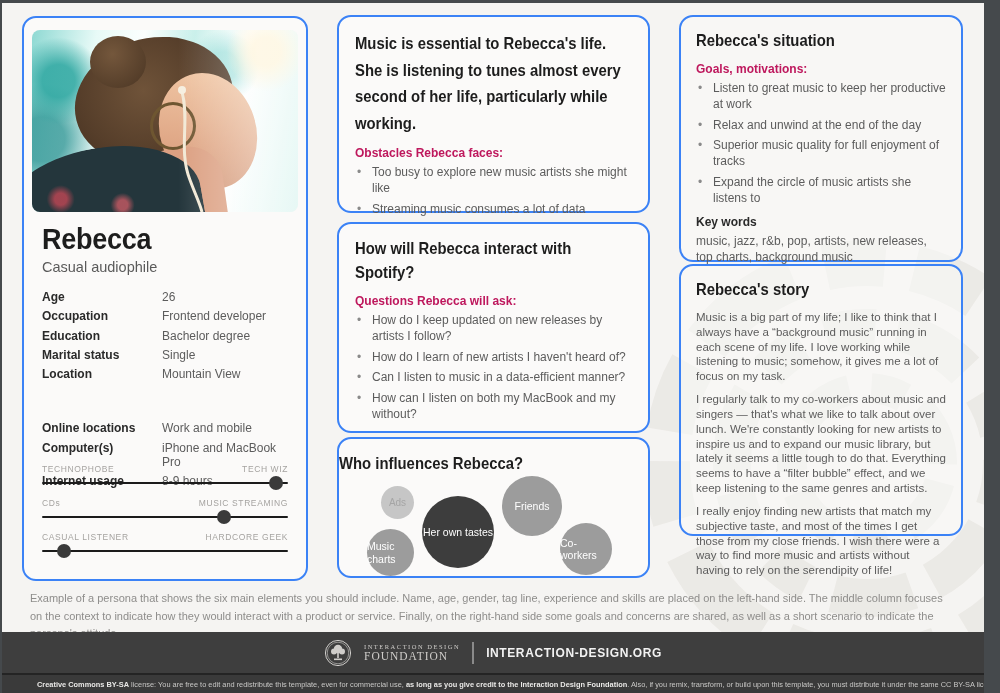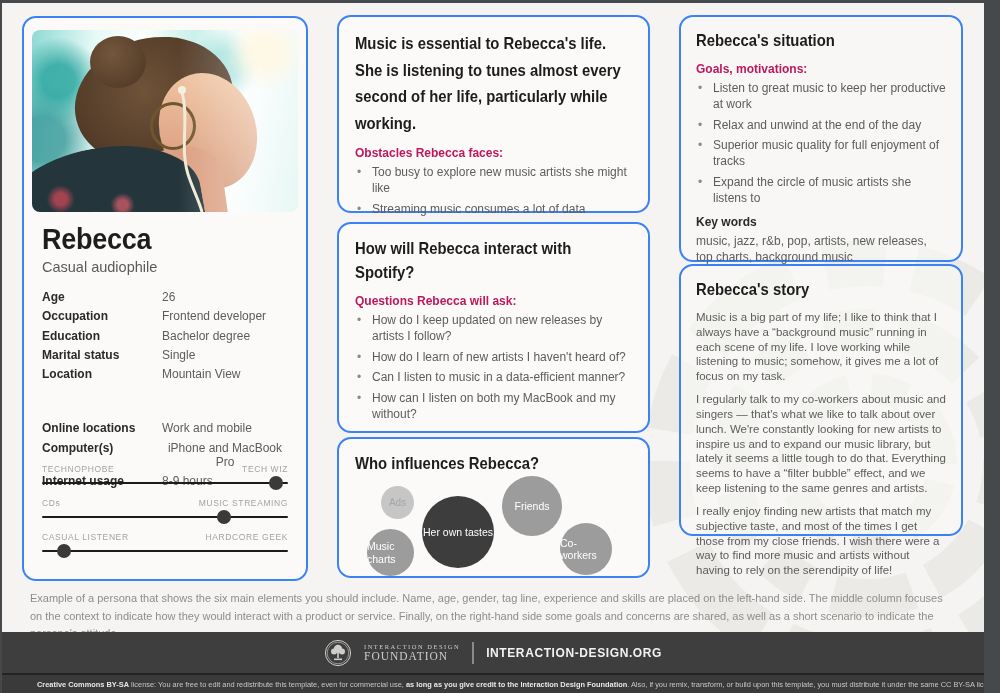--- a/index.html
+++ b/index.html
@@ -37,33 +37,33 @@
       #24363c; }
   .ph-hoop { left:118px; top:72px; width:46px; height:48px; border:3px solid #6e5631; background:transparent; }
   .ph-cord { position:absolute; left:0; top:0; }
   .ph-glare { position:absolute; inset:0; background:linear-gradient(to right, rgba(255,255,255,0) 55%, rgba(255,255,255,.35) 85%); }
 
   .card-body { position:absolute; left:0; top:196px; width:100%; padding:8px 18px 0 18px; }
   .persona-name { font-size:30px; font-weight:bold; color:#1d1d1d; letter-spacing:-.3px; transform:scaleX(.9); transform-origin:0 50%; }
   .persona-tagline { font-size:14.5px; color:#5a5a5a; margin:3px 0 16px 0; }
   .detail-row { display:flex; font-size:12px; margin-bottom:5.5px; line-height:1.15; }
   .detail-row .lbl { width:120px; font-weight:bold; color:#2a2a2a; flex:none; }
-  .detail-row .val { color:#5c5c5c;text-align:center; }
+  .detail-row .val { color:#5c5c5c; }
   .detail-gap { height:35px; }
 
   .sliders { position:absolute; left:18px; right:18px; top:446px; }
   .slider { margin-bottom:14px; }
   .slider-labels { display:flex; justify-content:space-between; font-size:8.5px; letter-spacing:.6px; color:#a5a3a0; margin-bottom:8px; }
   .track { position:relative; height:2px; background:#1b1b1b; border-radius:1px; }
   .knob { position:absolute; top:50%; width:14px; height:14px; border-radius:50%; background:#3a3a3a; transform:translate(-50%,-50%); }
 
   
   .mid-box1 { left:335px; top:12px; width:313px; height:198px; padding:13px 16px; }
   .mid-box2 { left:335px; top:219px; width:313px; height:211px; padding:13px 16px; }
-  .mid-box3 { left:335px; top:434px; width:313px; height:141px; padding:13px 16px; }
+  .mid-box3 { left:335px; top:434px; width:313px; height:141px; padding:13px 0; }
 
   .condensed { transform:scaleX(.9); transform-origin:0 0; width:111%; }
   .big-headline { font-size:16.5px; font-weight:bold; color:#1d1d1d; line-height:1.62; }
   .box-heading { font-size:16.5px; font-weight:bold; color:#1d1d1d; line-height:1.45; }
   .sub-heading { font-size:12px; font-weight:bold; color:#be185d; margin:9px 0 5px 0; }
   ul.bullets { list-style:none; }
   ul.bullets li { position:relative; padding-left:17px; font-size:12px; color:#5c5c5c; line-height:1.32; margin-bottom:5px; }
   ul.bullets li::before { content:"•"; position:absolute; left:2px; top:0; color:#8a8a8a; }
 
   .bubble { position:absolute; border-radius:50%; display:flex; align-items:center; justify-content:center; text-align:left; line-height:1.15; font-size:10.5px; }

